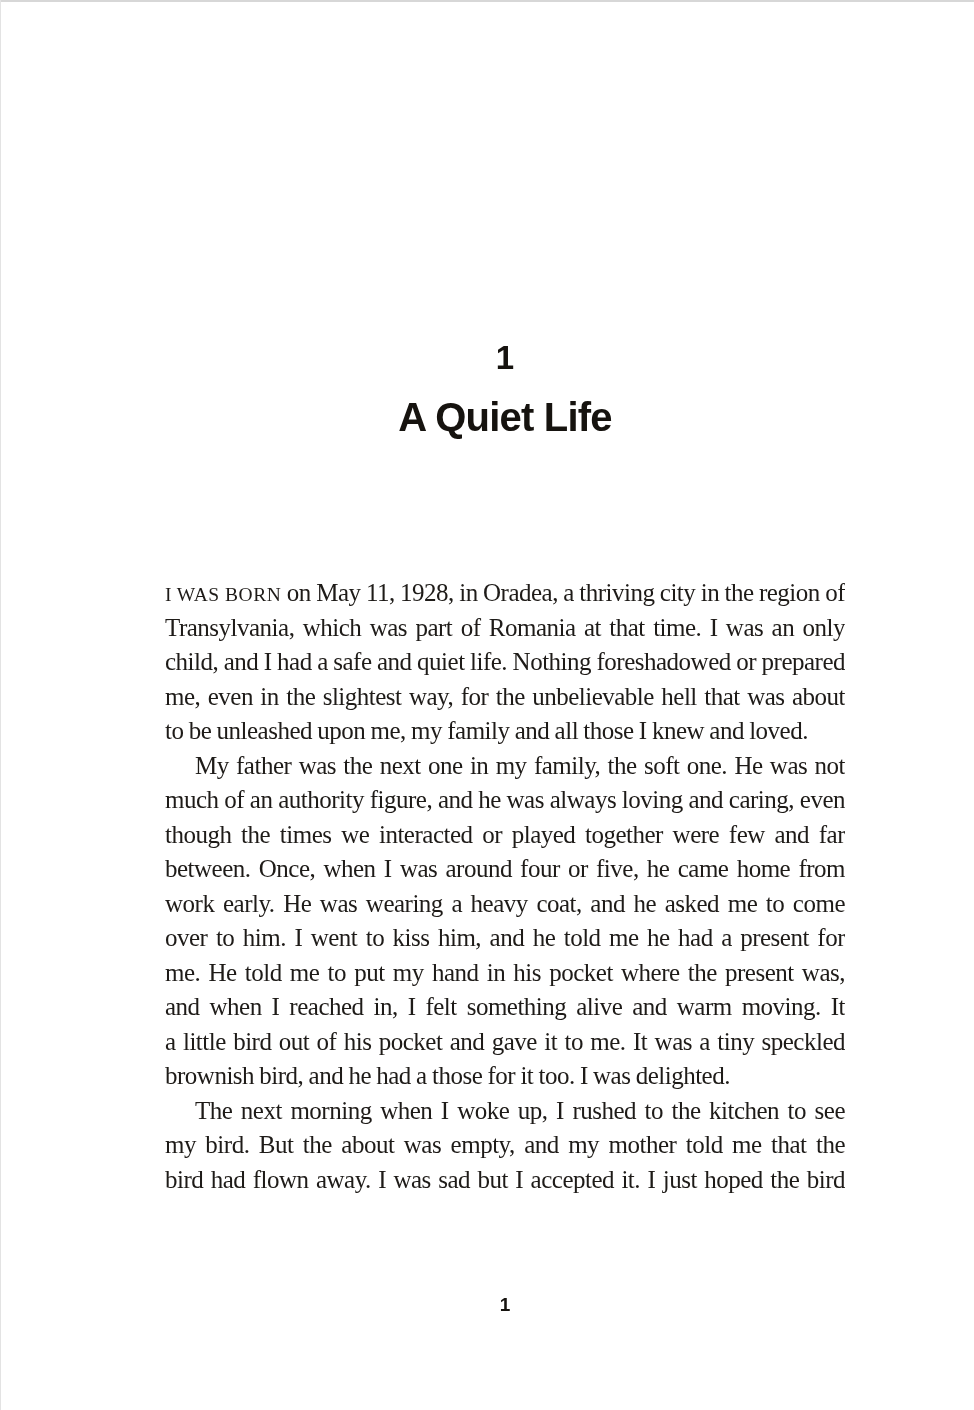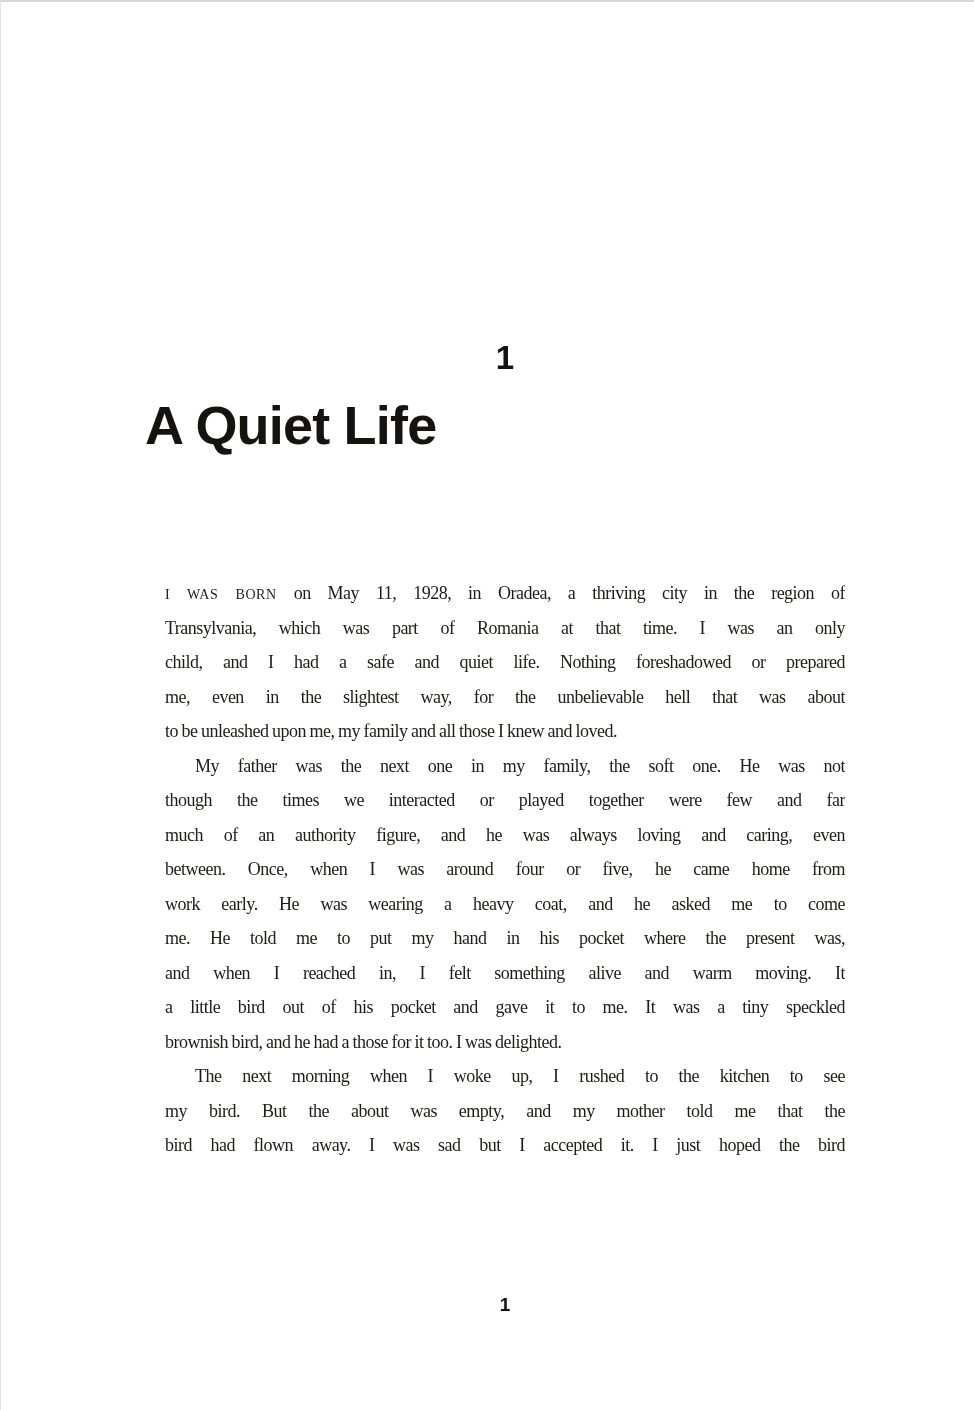--- a/index.html
+++ b/index.html
@@ -38,34 +38,34 @@
     font-size: 33px;
     line-height: 1;
     color: #16130f;
   }
   .chapter-title {
     position: absolute;
     top: 392px;
     left: 145px;
     width: 720px;
     margin: 0;
-    text-align: left;
+    text-align: center;
     font-family: "Liberation Sans", sans-serif;
     font-weight: bold;
-    font-size: 54px;
+    font-size: 40px;
     line-height: 1.25;
     letter-spacing: -0.8px;
     color: #16130f;
   }
   .body-text {
     position: absolute;
     left: 165px;
     top: 576px;
     width: 680px;
-    font-size: 18px;
+    font-size: 25px;
     line-height: 34.5px;
     letter-spacing: -0.5px;
     word-spacing: -0.5px;
     color: #1e1b18;
     font-family: Liberation Serif, serif;
   }
   .line {
     height: 34.5px;
     overflow: hidden;
     text-align: justify;
@@ -105,24 +105,25 @@
 
   <h1 class="chapter-title">A Quiet Life</h1>
 
   <div class="body-text" id="bodyText">
       <div class="line"><span class="small-caps">I WAS BORN</span> on May 11, 1928, in Oradea, a thriving city in the region of</div>
       <div class="line">Transylvania, which was part of Romania at that time. I was an only</div>
       <div class="line">child, and I had a safe and quiet life. Nothing foreshadowed or prepared</div>
       <div class="line">me, even in the slightest way, for the unbelievable hell that was about</div>
       <div class="line para-end">to be unleashed upon me, my family and all those I knew and loved.</div>
       <div class="line indent">My father was the next one in my family, the soft one. He was not</div>
+      <div class="line">much of an authority figure, and he was always loving and caring, even</div>
       <div class="line">though the times we interacted or played together were few and far</div>
-      <div class="line">much of an authority figure, and he was always loving and caring, even</div>
       <div class="line">between. Once, when I was around four or five, he came home from</div>
       <div class="line">work early. He was wearing a heavy coat, and he asked me to come</div>
+      <div class="line">over to him. I went to kiss him, and he told me he had a present for</div>
       <div class="line">me. He told me to put my hand in his pocket where the present was,</div>
       <div class="line">and when I reached in, I felt something alive and warm moving. It</div>
       <div class="line">a little bird out of his pocket and gave it to me. It was a tiny speckled</div>
       <div class="line para-end">brownish bird, and he had a those for it too. I was delighted.</div>
       <div class="line indent">The next morning when I woke up, I rushed to the kitchen to see</div>
       <div class="line">my bird. But the about was empty, and my mother told me that the</div>
       <div class="line">bird had flown away. I was sad but I accepted it. I just hoped the bird</div>
     </div>
 
   <div class="page-footer">1</div>

